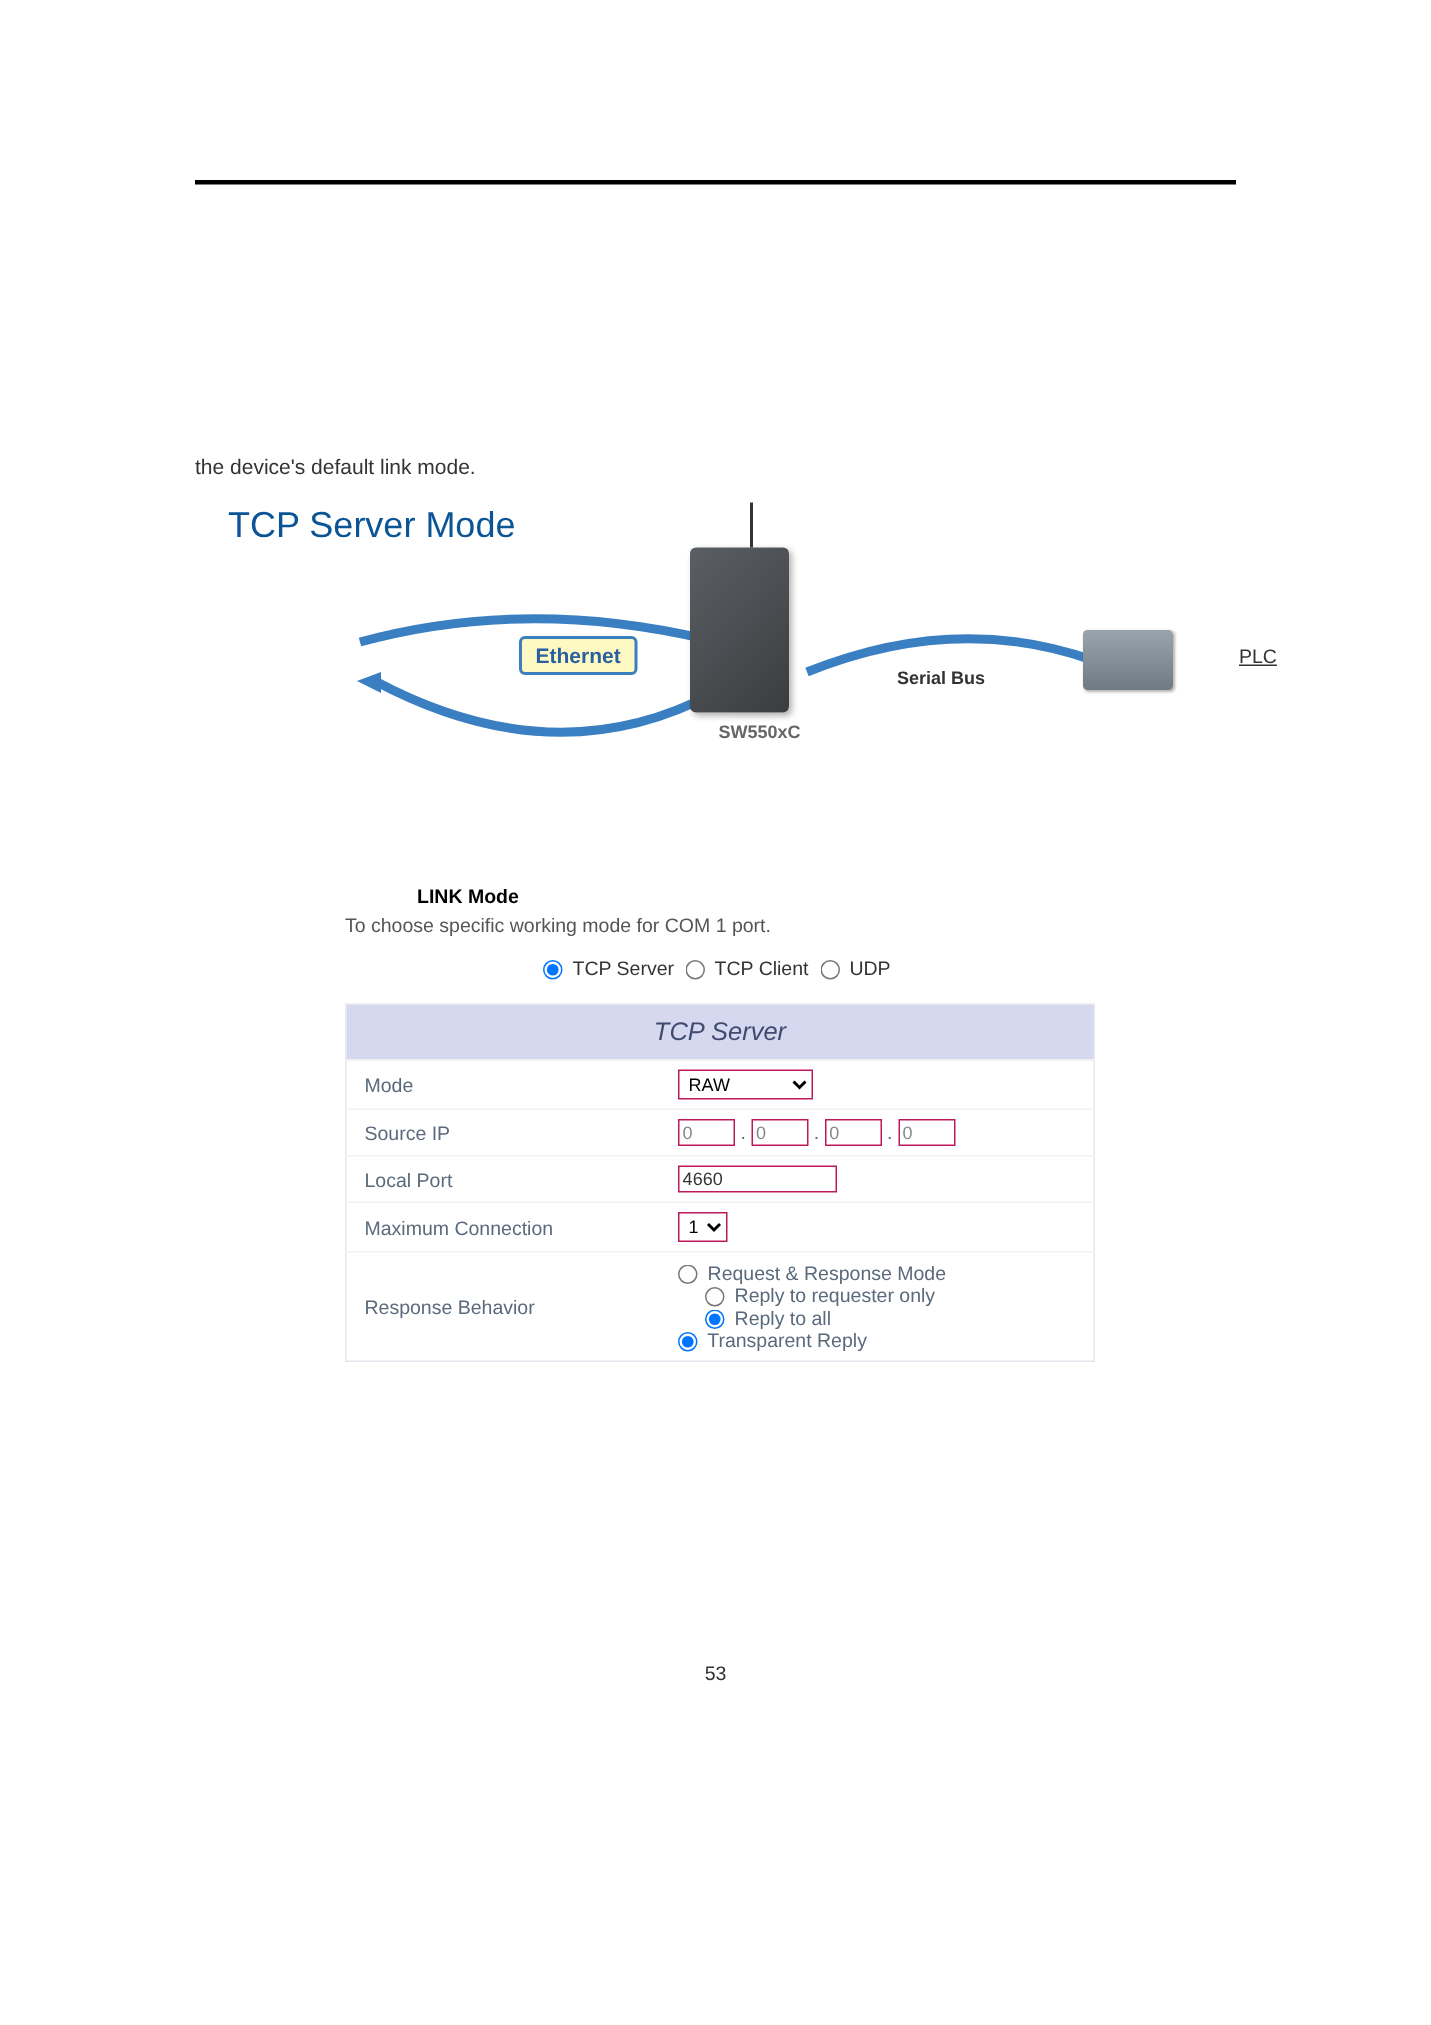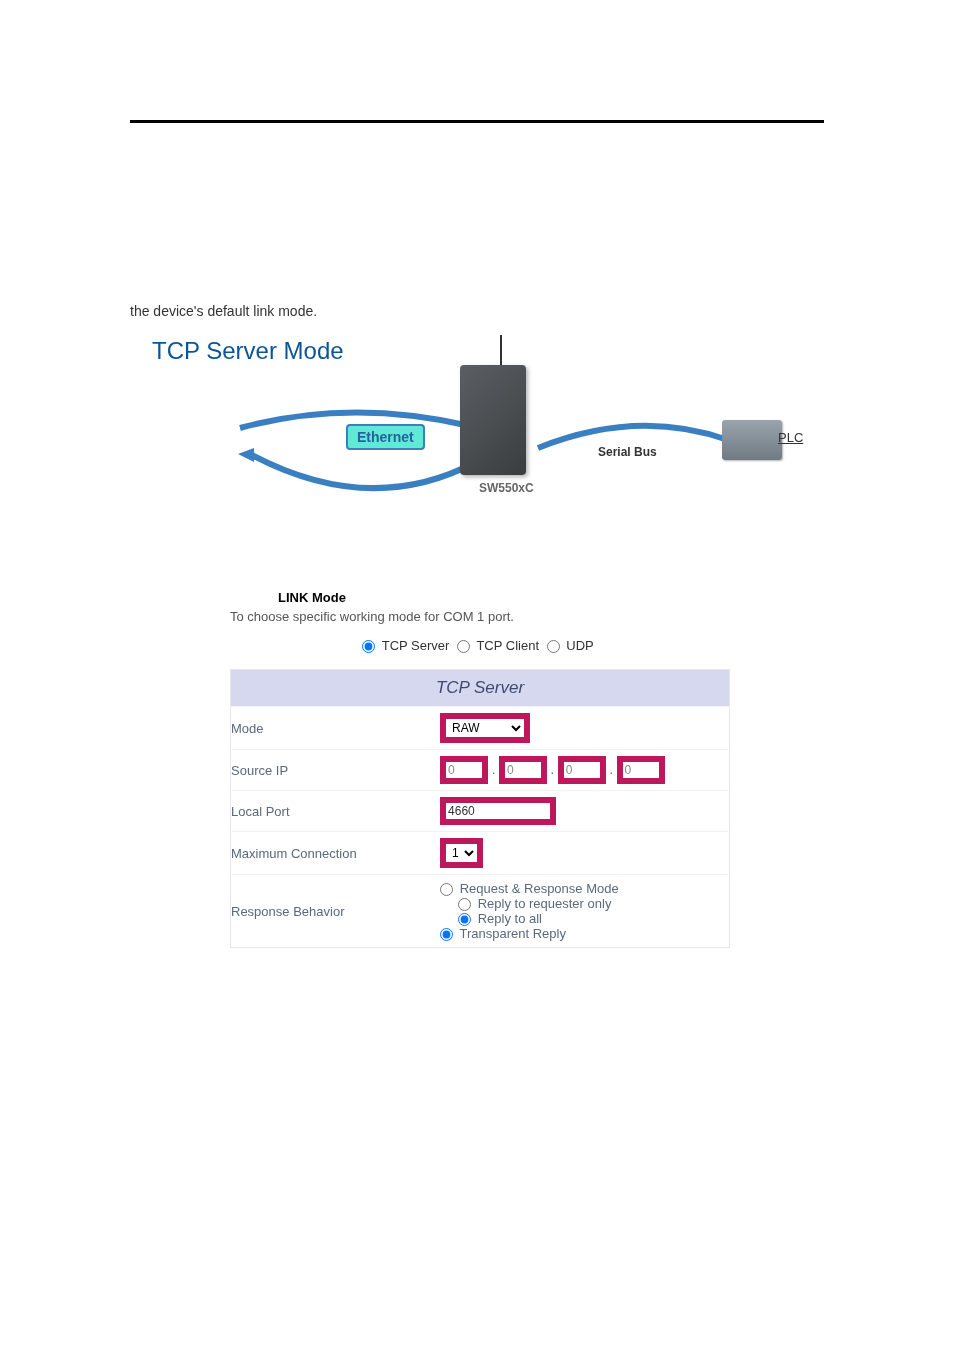--- a/index.html
+++ b/index.html
@@ -73,21 +73,21 @@
     }
     .host-label {
       font-size: 12px;
       color: #333;
       margin-top: 32px;
     }
     .ethernet-label {
       position: absolute;
       left: 206px;
       top: 54px;
-      background: #5eead4;
+      background: #fef9c3;
       border: 2px solid #3b7fbf;
       border-radius: 4px;
       padding: 3px 9px;
       font-size: 14px;
       font-weight: bold;
       color: #2860a0;
     }
     .curve-top {
       position: absolute;
       left: 90px;
@@ -150,21 +150,21 @@
       left: 582px;
       top: 50px;
       width: 60px;
       height: 40px;
       background: linear-gradient(#9aa4ad,#707a82);
       border-radius: 3px;
       box-shadow: 1px 1px 2px rgba(0,0,0,0.3);
     }
     .plc-label {
       position: absolute;
-      left: 638px;
+      left: 686px;
       top: 60px;
       font-size: 13px;
       color: #333;
       text-decoration: underline;
     }
     .config-panel {
       margin-left: 100px;
       width: 500px;
     }
     .config-heading {
@@ -196,33 +196,33 @@
     table.tcp-table th {
       background: #d6d8f0;
       color: #3f4a6e;
       font-style: italic;
       font-weight: normal;
       font-size: 17px;
       padding: 8px;
       text-align: center;
     }
     table.tcp-table td {
-      padding: 6px 0;
+      padding: 6px 12px;
       font-size: 13px;
       color: #5a6a7c;
       border-top: 1px solid #f1f1f4;
       vertical-align: middle;
     }
     table.tcp-table td.lbl {
       width: 42%;
     }
     select, input[type="text"] {
       font-size: 12px;
       padding: 1px 2px;
-      border: 6px solid #be185d;
+      border: 1px solid #be185d;
       background: #fff;
     }
     .ip-octet {
       width: 32px;
       text-align: left;
       color: #888;
     }
     .local-port-input {
       width: 100px;
       border: none;
@@ -360,13 +360,14 @@
               <input type="radio" name="resp1" checked="" style="">
               <span>Transparent Reply</span>
             </label>
           </div>
         </td>
       </tr>
     </tbody>
       </table>
   </div>
 
+  <div class="page-num">53</div>
 </div>
 
 </body></html>

